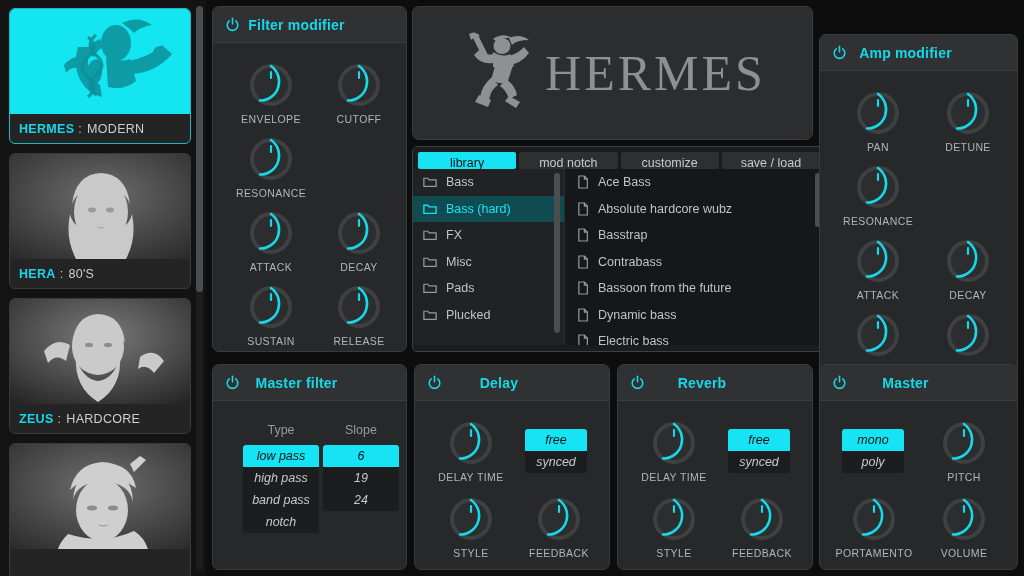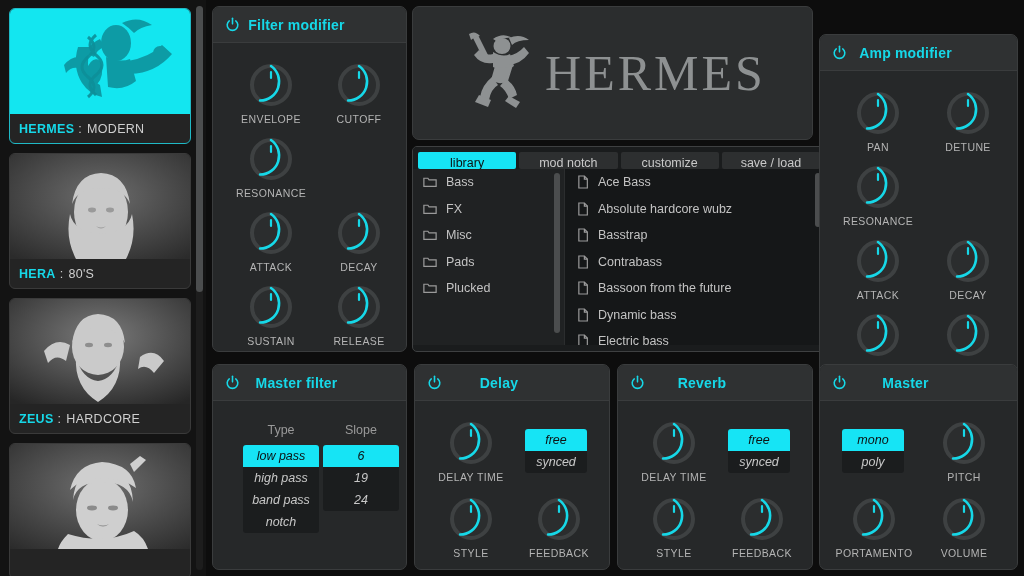--- a/index.html
+++ b/index.html
@@ -457,20 +457,26 @@
     </div>
     <div class="lists">
 
       <div class="folders">
         <div class="row">
           <svg class="ic" width="14" height="12" viewBox="0 0 16 13" fill="none" stroke="#9a9a9a" stroke-width="1.4">
               <path d="M1 11.5V2.2h4.6l1.3 1.8H15v7.5z"></path>
             </svg>
           <span>Bass</span>
         </div>
+        <div class="row sel">
+          <svg class="ic" width="14" height="12" viewBox="0 0 16 13" fill="none" stroke="#16e4f5" stroke-width="1.5">
+              <path d="M1 11.5V2.2h4.6l1.3 1.8H15v7.5z"></path>
+            </svg>
+          <span>Bass (hard)</span>
+        </div>
         <div class="row">
           <svg class="ic" width="14" height="12" viewBox="0 0 16 13" fill="none" stroke="#9a9a9a" stroke-width="1.4">
               <path d="M1 11.5V2.2h4.6l1.3 1.8H15v7.5z"></path>
             </svg>
           <span>FX</span>
         </div>
         <div class="row">
           <svg class="ic" width="14" height="12" viewBox="0 0 16 13" fill="none" stroke="#9a9a9a" stroke-width="1.4">
               <path d="M1 11.5V2.2h4.6l1.3 1.8H15v7.5z"></path>
             </svg>

